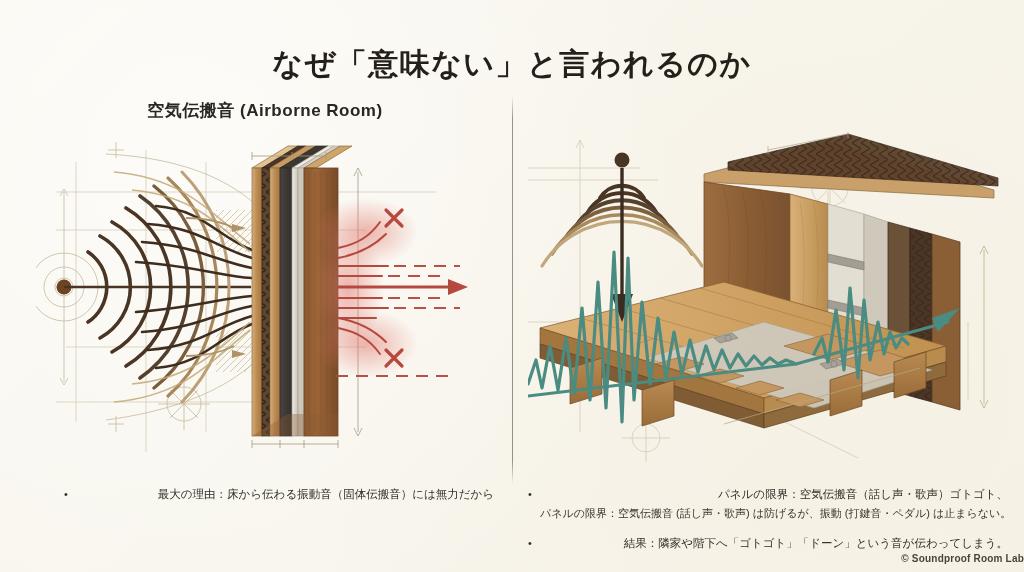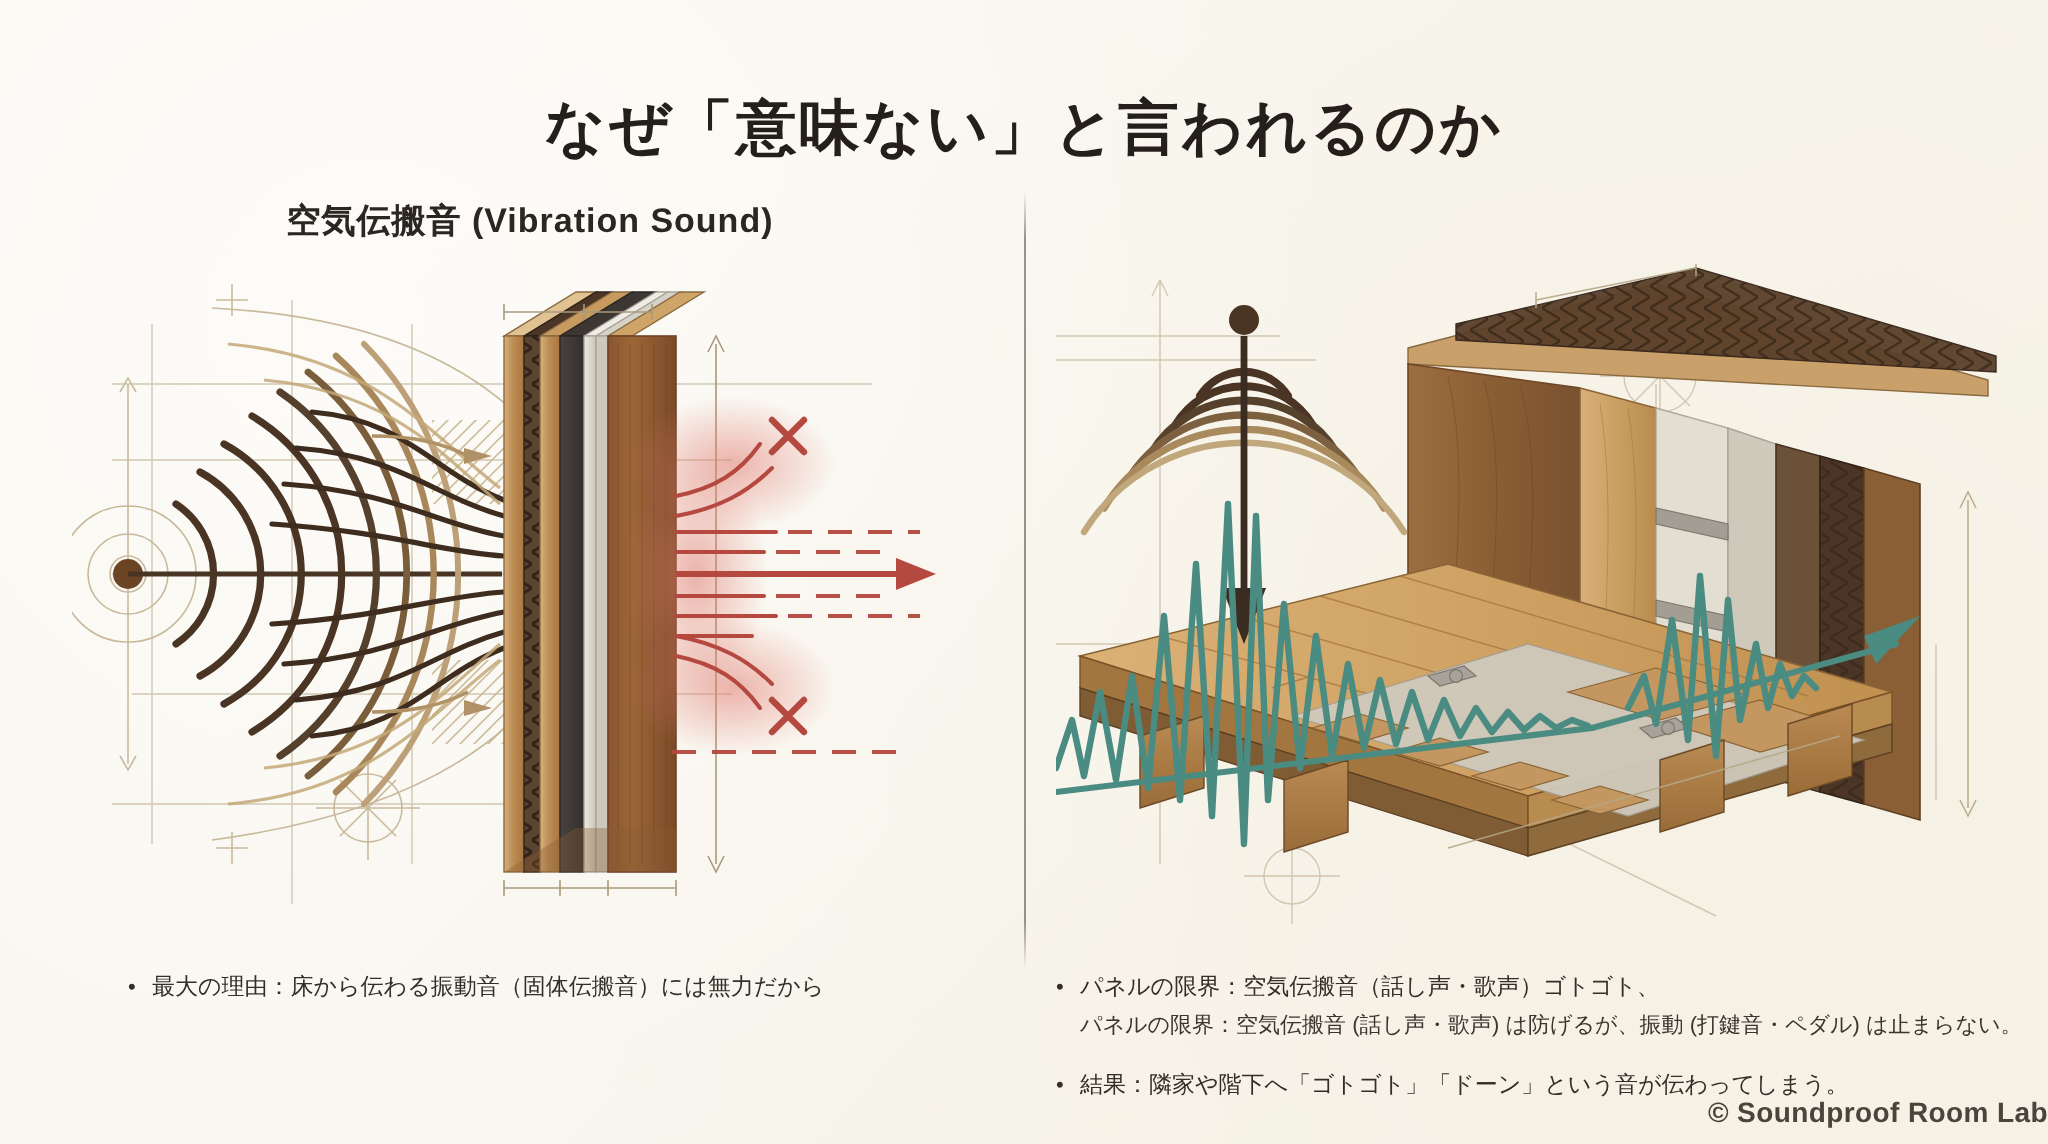--- a/index.html
+++ b/index.html
@@ -91,50 +91,50 @@
     color: #332e28;
     margin-bottom: 1px;
   }
   .bullet-dot {
     flex: 0 0 auto;
     width: 12px;
     font-size: 11px;
     line-height: 1.55;
     color: #332e28;
   }
-  .bullet-text { flex: 1 1 auto; }
+  .bullet-text { flex: 1 1 auto; text-align: right; }
   .sub-line {
     font-size: 11px;
     line-height: 1.5;
     color: #3b352e;
     padding-left: 12px;
     margin-bottom: 14px;
     white-space: nowrap;
   }
 
   
   #footer {
     position: absolute;
     right: 12px;
     bottom: 8px;
-    font-size: 14px;
+    font-size: 10px;
     font-weight: 700;
     color: #4a443c;
     letter-spacing: .2px;
     z-index: 5;
   }
 </style>
 </head>
 <body>
 
 <div id="page">
 
   <h1 id="title">なぜ「意味ない」と言われるのか</h1>
 
-  <div id="head-left" class="sec-head">空気伝搬音 (Vibration Sound)</div>
+  <div id="head-left" class="sec-head">空気伝搬音 (Airborne Room)</div>
 
   <div id="divider"></div>
 
   <div id="illus-left">
     <svg viewBox="0 0 460 340" xmlns="http://www.w3.org/2000/svg">
       <defs>
         <linearGradient id="woodA" x1="0" y1="0" x2="1" y2="0">
           <stop offset="0%" stop-color="#d8b07c"></stop>
             <stop offset="45%" stop-color="#bc8d55"></stop>
           <stop offset="100%" stop-color="#a9773f"></stop>

